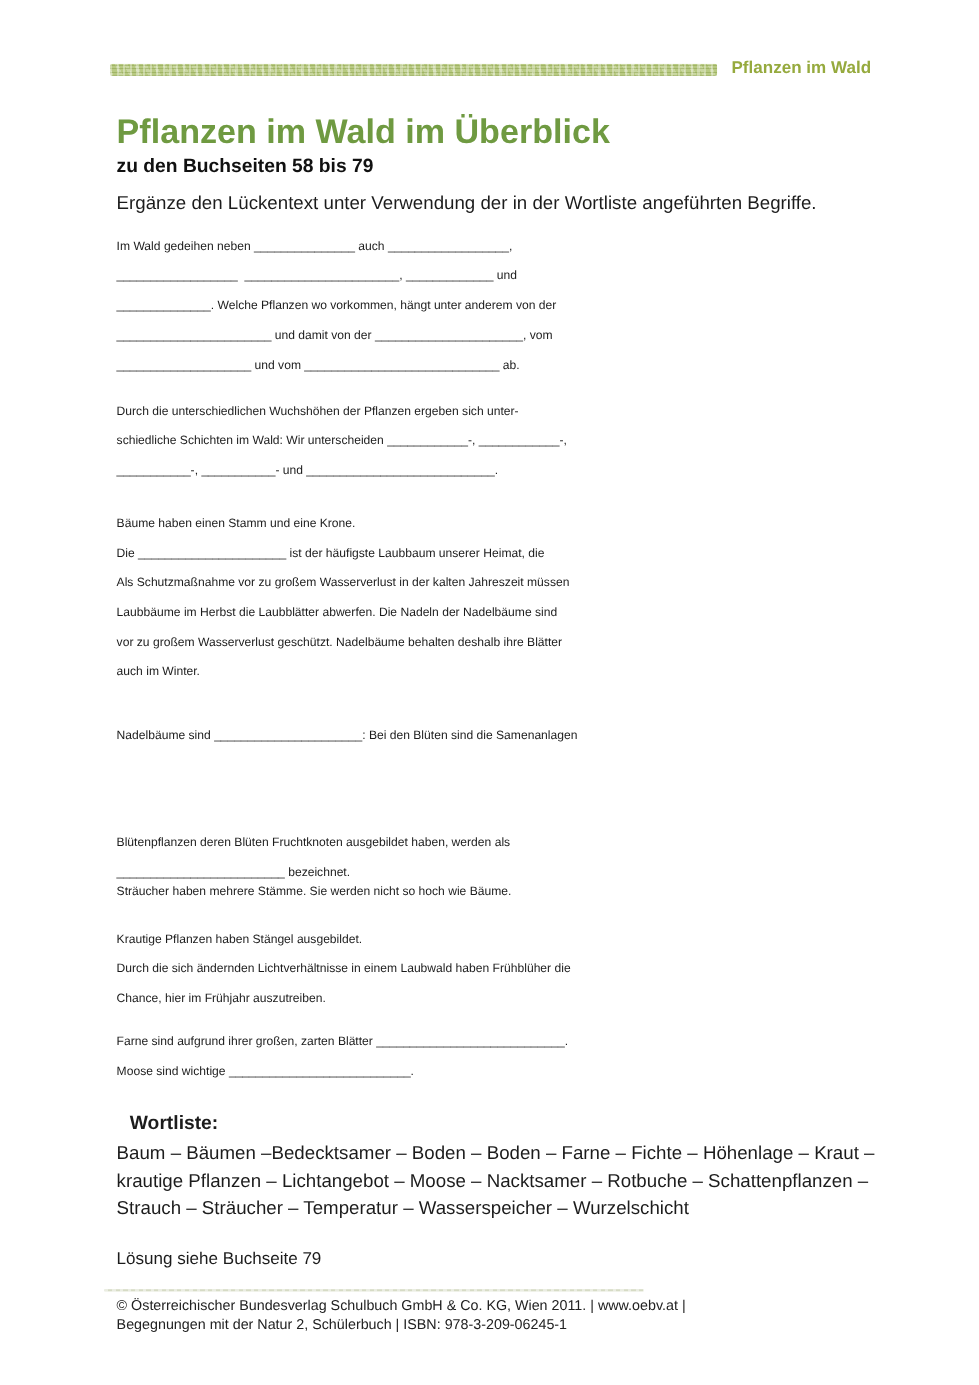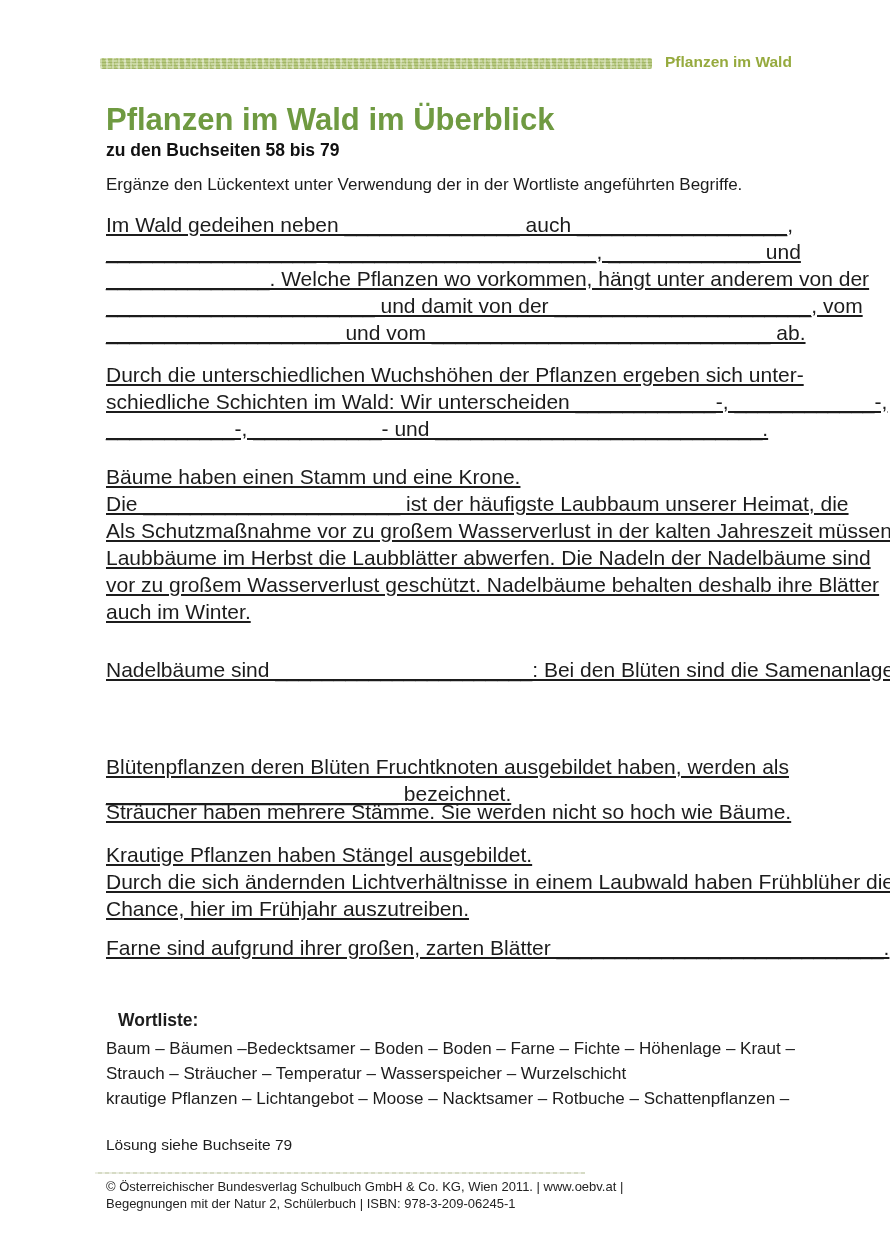--- a/index.html
+++ b/index.html
@@ -68,24 +68,23 @@
     top: 175px;
     font-size: 17px;
     white-space: pre;
   }
   .para {
     position: absolute;
     left: 106px;
     width: 720px;
   }
   .para .line {
-    font-size: 21px;
+    font-size: 11px;
     line-height: 27px;
     white-space: pre;
-    text-decoration: underline;
   }
   .p1 { top: 211px; }
   .p2 { top: 361px; }
   .p3 { top: 463px; }
   .p4 { top: 656px; }
   .p5 { top: 753px; }
   .p6 { top: 798px; }
   .p7 { top: 841px; }
   .p8 { top: 934px; }
   .wordlist-heading {
@@ -188,27 +187,28 @@
   </div>
 
   <div class="para p7">
     <div class="line">Krautige Pflanzen haben Stängel ausgebildet.</div>
     <div class="line">Durch die sich ändernden Lichtverhältnisse in einem Laubwald haben Frühblüher die</div>
     <div class="line">Chance, hier im Frühjahr auszutreiben.</div>
   </div>
 
   <div class="para p8">
     <div class="line">Farne sind aufgrund ihrer großen, zarten Blätter ____________________________.</div>
+    <div class="line">Moose sind wichtige ___________________________.</div>
   </div>
 
   <div class="wordlist-heading">Wortliste:</div>
   <div class="wordlist">
     <div class="line">Baum – Bäumen –Bedecktsamer – Boden – Boden – Farne – Fichte – Höhenlage – Kraut –</div>
+    <div class="line">krautige Pflanzen – Lichtangebot – Moose – Nacktsamer – Rotbuche – Schattenpflanzen –</div>
     <div class="line">Strauch – Sträucher – Temperatur – Wasserspeicher – Wurzelschicht</div>
-    <div class="line">krautige Pflanzen – Lichtangebot – Moose – Nacktsamer – Rotbuche – Schattenpflanzen –</div>
   </div>
 
   <div class="solution-note">Lösung siehe Buchseite 79</div>
 
   <div class="footer-rule"></div>
   <div class="footer">
     <div class="line">© Österreichischer Bundesverlag Schulbuch GmbH &amp; Co. KG, Wien 2011. | www.oebv.at |</div>
     <div class="line">Begegnungen mit der Natur 2, Schülerbuch | ISBN: 978-3-209-06245-1</div>
   </div>
 

